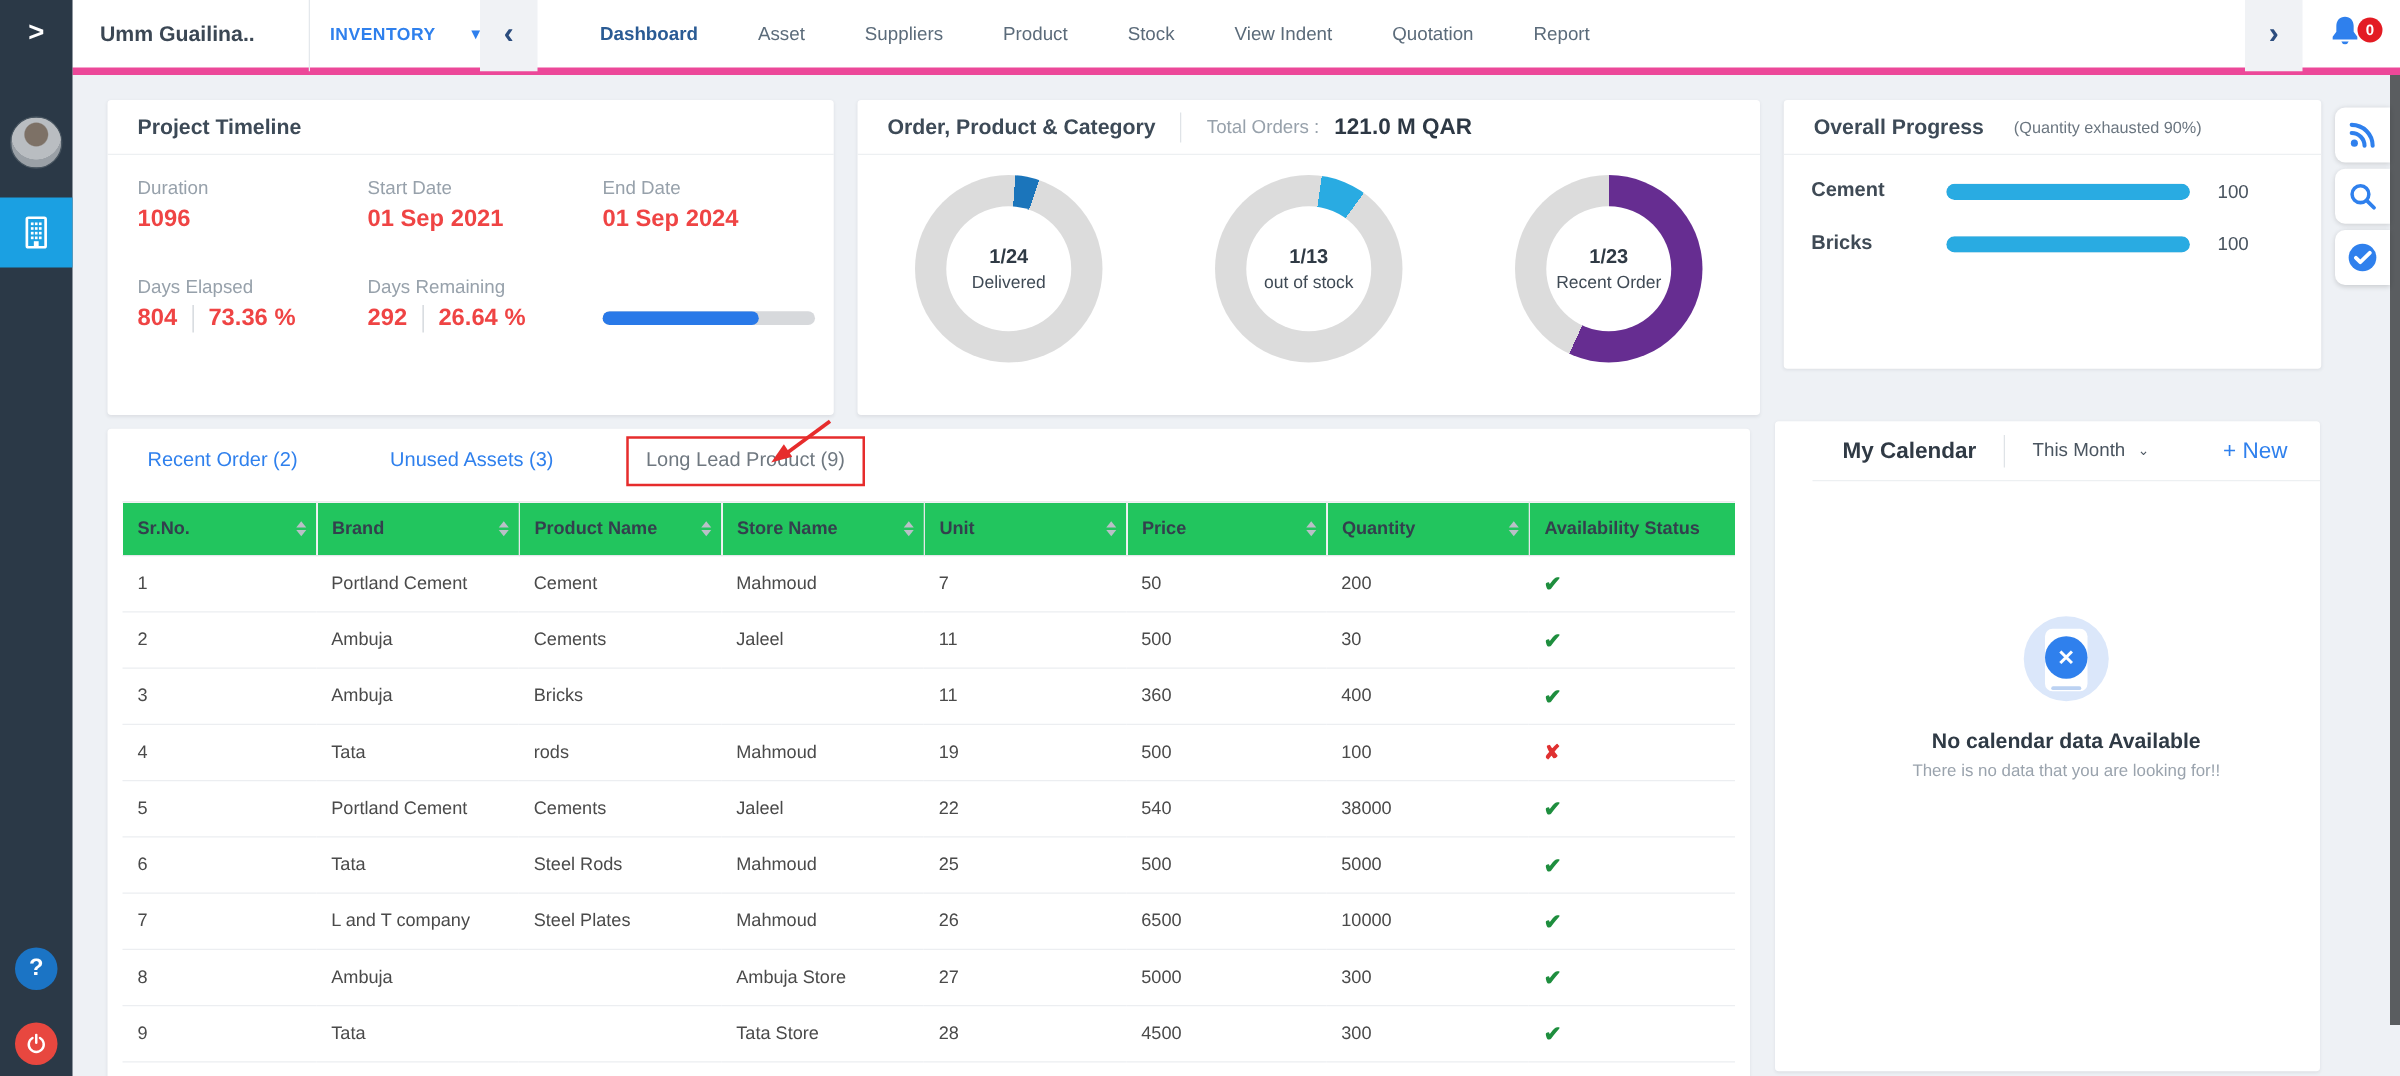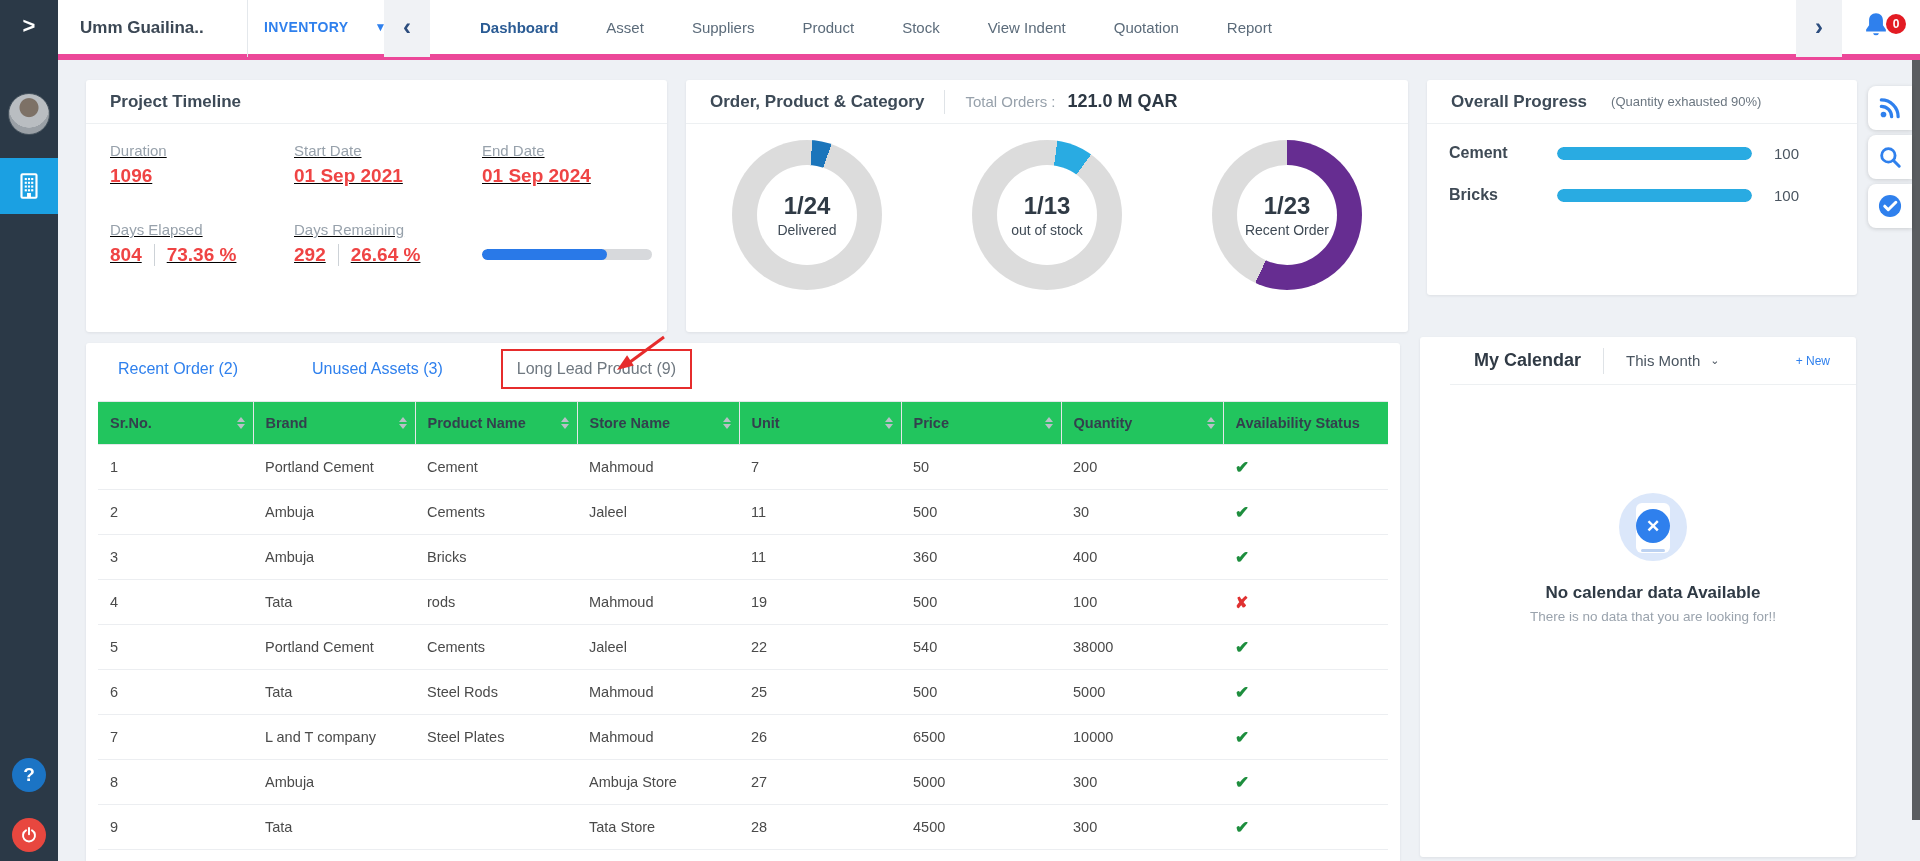--- a/index.html
+++ b/index.html
@@ -42,40 +42,40 @@
 
   
   .main { position:absolute; left:58px; top:60px; width:1862px; height:801px; background:#eef1f5; }
   .card { position:absolute; background:#fff; border-radius:3px; box-shadow:0 1px 3px rgba(20,30,40,.08); }
   .card-head { height:44px; display:flex; align-items:center; padding:16px 24px;
                border-bottom:1px solid #edf0f2; }
   .card-title { font-size:17px; font-weight:bold; color:#3d4a57; white-space:nowrap; }
 
   
   .c-timeline { left:28px; top:20px; width:581px; height:252px; }
-  .tl-grid { display:grid; grid-template-columns:184px 188px auto; padding:18px 24px 0 24px; row-gap:34px;text-decoration:underline; }
+  .tl-grid { display:grid; grid-template-columns:184px 188px auto; padding:18px 24px 0 24px; row-gap:34px; }
   .lbl { font-size:15px; color:#97a1ab; margin-bottom:6px; }
   .val { font-size:19px; font-weight:bold; color:#ef4444; }
   .val-split { display:flex; align-items:center; gap:12px; }
   .vdiv { width:1px; height:22px; background:#cdd2d7; }
   .tl-barcell { display:flex; align-items:flex-end; padding-bottom:6px; }
   .tl-track { width:170px; height:11px; border-radius:6px; background:#d7d9dc; overflow:hidden; }
   .tl-fill { height:100%; background:#2979e8; border-radius:6px; }
 
   
   .c-orders { left:628px; top:20px; width:722px; height:252px; }
   .ord-head { display:flex; align-items:center; }
   .ord-sep { width:1px; height:24px; background:#dfe3e7; margin:0 20px; }
   .ord-total-lbl { font-size:15px; color:#97a1ab; }
   .ord-total-val { font-size:18px; font-weight:bold; color:#2d3844; margin-left:12px; }
   .donut-row { display:flex; justify-content:space-between; padding:16px 46px 0 46px; }
   .donut { position:relative; width:150px; height:150px; border-radius:50%; }
   .donut-hole { position:absolute; inset:25px; border-radius:50%; background:#fff;
                 display:flex; flex-direction:column; align-items:center; justify-content:center; }
-  .donut-val { font-size:24px; font-weight:bold; color:#2f3a45;text-align:center; }
+  .donut-val { font-size:16px; font-weight:bold; color:#2f3a45;text-align:center; }
   .donut-lbl { font-size:14px; color:#3f4a55; margin-top:2px; }
 
   
   .c-overall { left:1369px; top:20px; width:430px; height:215px; }
   .op-head { gap:24px; }
   .op-sub { font-size:13px; color:#6b7680; font-weight:normal; }
   .op-rows { padding:20px 22px 0 22px; display:flex; flex-direction:column; gap:24px; }
   .op-row { display:flex; align-items:center; }
   .op-lbl { width:108px; font-size:16px; font-weight:bold; color:#3f4a55; }
   .op-track { width:195px; height:13px; border-radius:7px; background:#e6e9ec; overflow:hidden; }
@@ -108,21 +108,21 @@
   .ok { color:#1e8e3e; font-size:17px; font-weight:bold; }
   .no { color:#e03131; font-size:16px; font-weight:bold; }
 
   
   .c-cal { left:1362px; top:277px; width:436px; height:520px;padding-left:30px; }
   .cal-head { display:flex; align-items:center; padding:0 26px 0 24px; height:48px; border-bottom:1px solid #edf0f2; }
   .cal-title { font-size:18px; font-weight:bold; color:#303a45; }
   .cal-sep { width:1px; height:26px; background:#dfe3e7; margin:0 22px; }
   .cal-filter { display:flex; align-items:center; gap:10px; font-size:15px; color:#4a5560; cursor:pointer; }
   .cal-caret { font-size:11px; color:#4a5560; }
-  .cal-new { margin-left:auto; color:#2f80ed; font-size:12px; cursor:pointer; }
+  .cal-new { margin-left:auto; color:#2f80ed; font-size:18px; cursor:pointer; }
   .cal-empty { text-align:center; padding-top:108px; }
   .cal-icon { width:68px; height:68px; border-radius:50%; background:#dbe7fa; margin:0 auto; position:relative; }
   .cal-sheet { position:absolute; left:17px; top:10px; width:34px; height:50px; background:#fff; border-radius:6px; }
   .cal-x { position:absolute; left:17px; top:16px; width:34px; height:34px; border-radius:50%; background:#2f80ed;
            color:#fff; font-size:17px; font-weight:bold; display:flex; align-items:center; justify-content:center; }
   .cal-line { position:absolute; left:22px; top:56px; width:24px; height:3px; background:#bcd2f2; border-radius:2px; }
   .cal-empty-title { margin-top:22px; font-size:17px; font-weight:bold; color:#2f3a45; }
   .cal-empty-sub { margin-top:6px; font-size:13.5px; color:#9aa3ad; }
 
   

